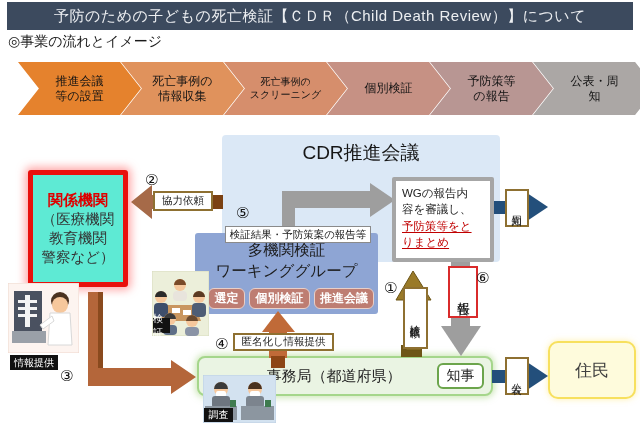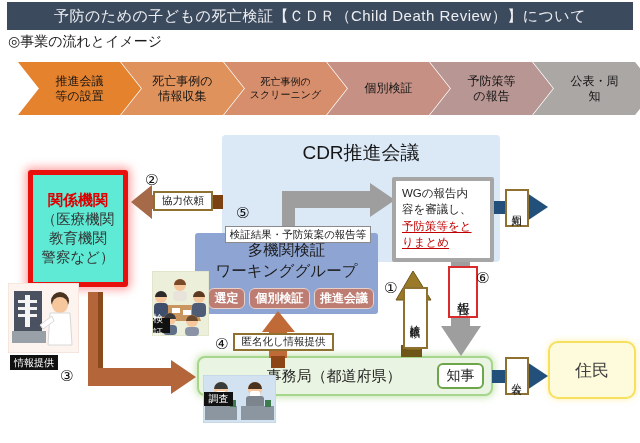--- a/index.html
+++ b/index.html
@@ -233,15 +233,15 @@
     <rect x="9" y="21" width="18" height="12" rx="3" fill="#6E7680"></rect>
     <circle cx="52" cy="14" r="7" fill="#F6C79C"></circle>
       <path d="M45,14 a7,7 0 0 1 14,0" fill="#4A3220"></path>
     <rect x="47" y="16" width="10" height="6" rx="2" fill="#FFF"></rect>
     <rect x="43" y="21" width="18" height="12" rx="3" fill="#7C848E"></rect>
     <rect x="2" y="31" width="32" height="14" fill="#8C96A0"></rect>
     <rect x="38" y="31" width="33" height="14" fill="#8C96A0"></rect>
     <rect x="27" y="25" width="6" height="7" fill="#3E7A4E"></rect>
     <rect x="62" y="25" width="6" height="7" fill="#3E7A4E"></rect>
   </svg>
-  <div class="abs tag" style="left:204px;top:392px;width:29px;height:14px;">調査</div>
+  <div class="abs tag" style="left:204px;top:408px;width:29px;height:14px;">調査</div>
 
 </div>
 
 </body></html>

